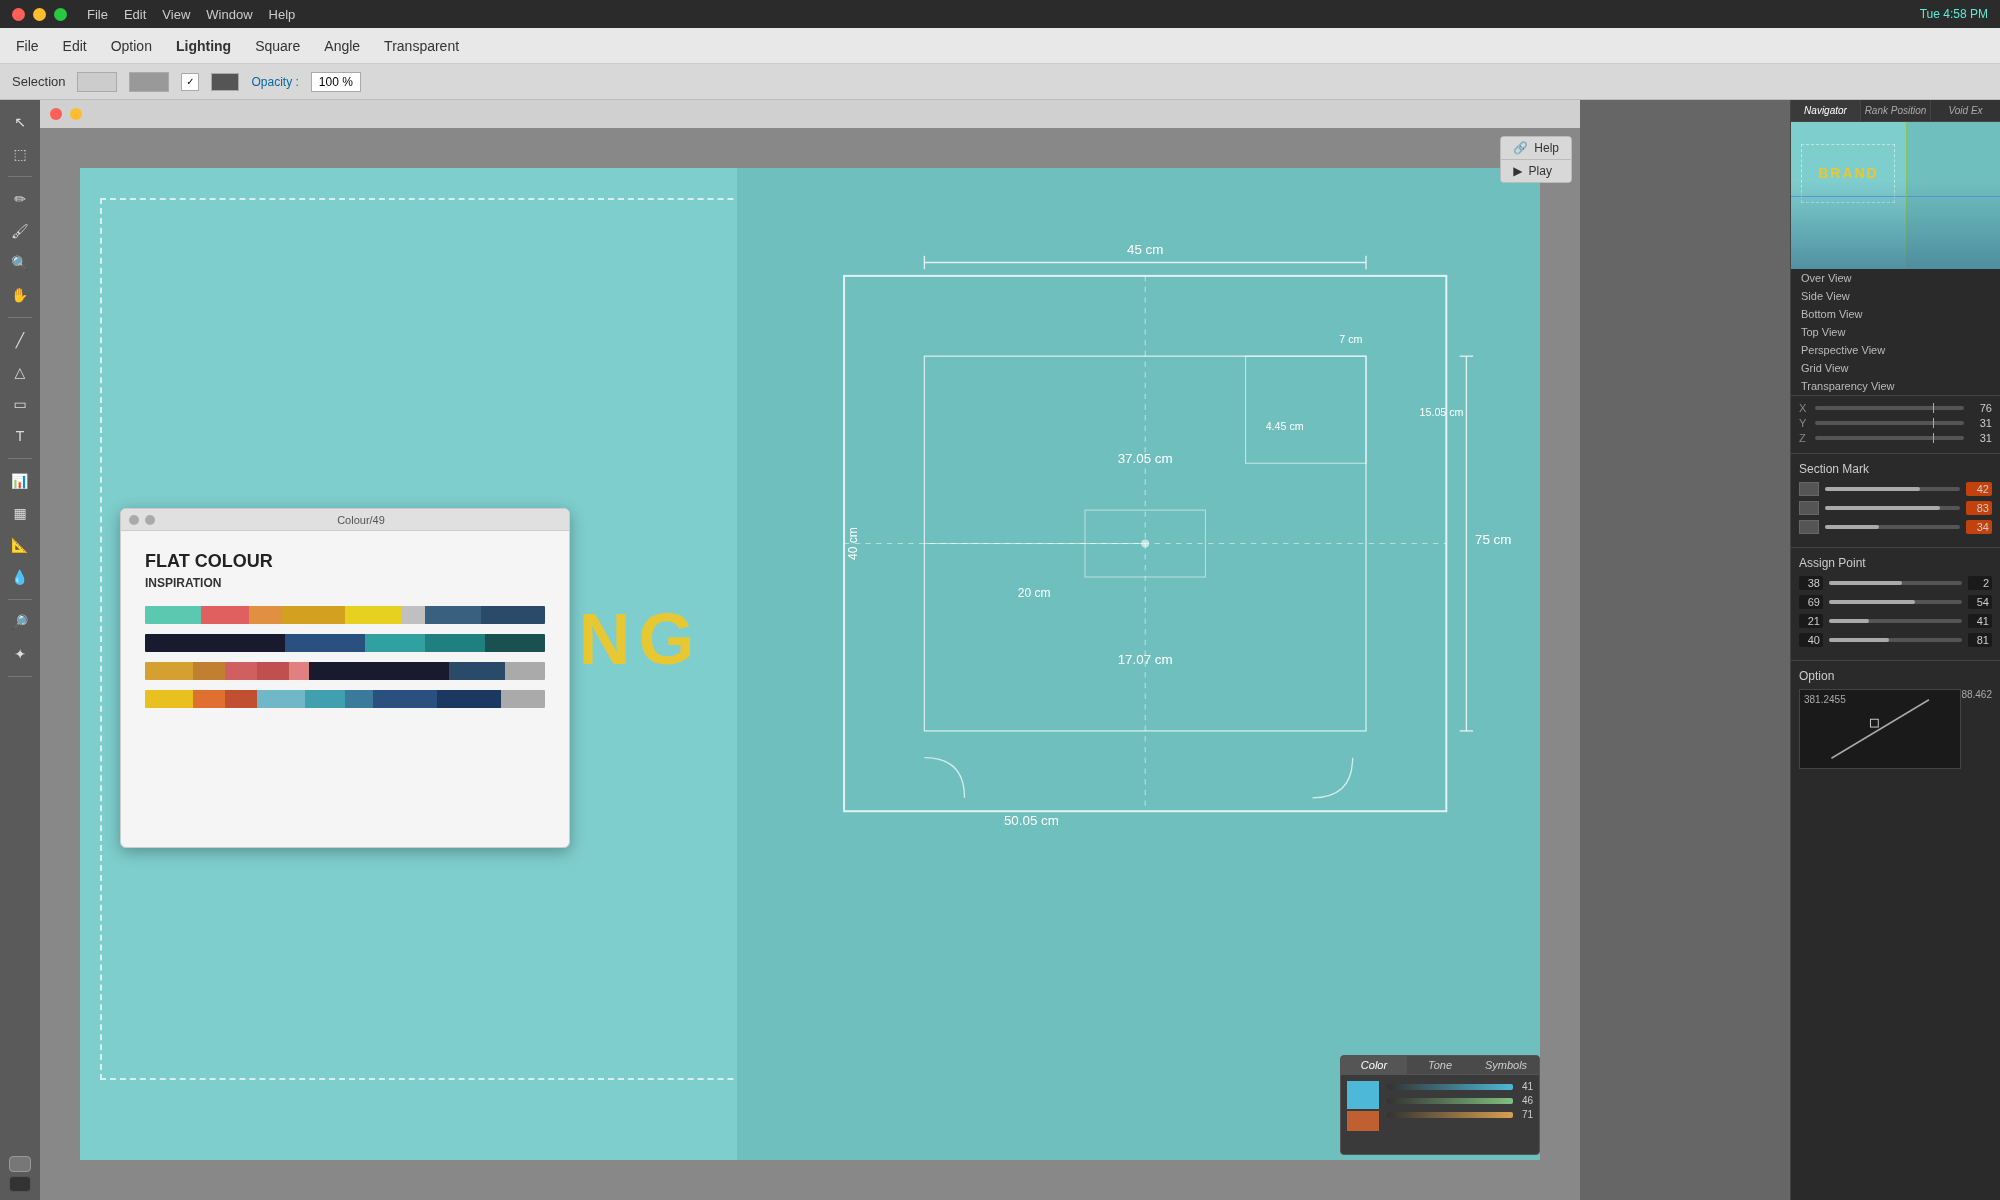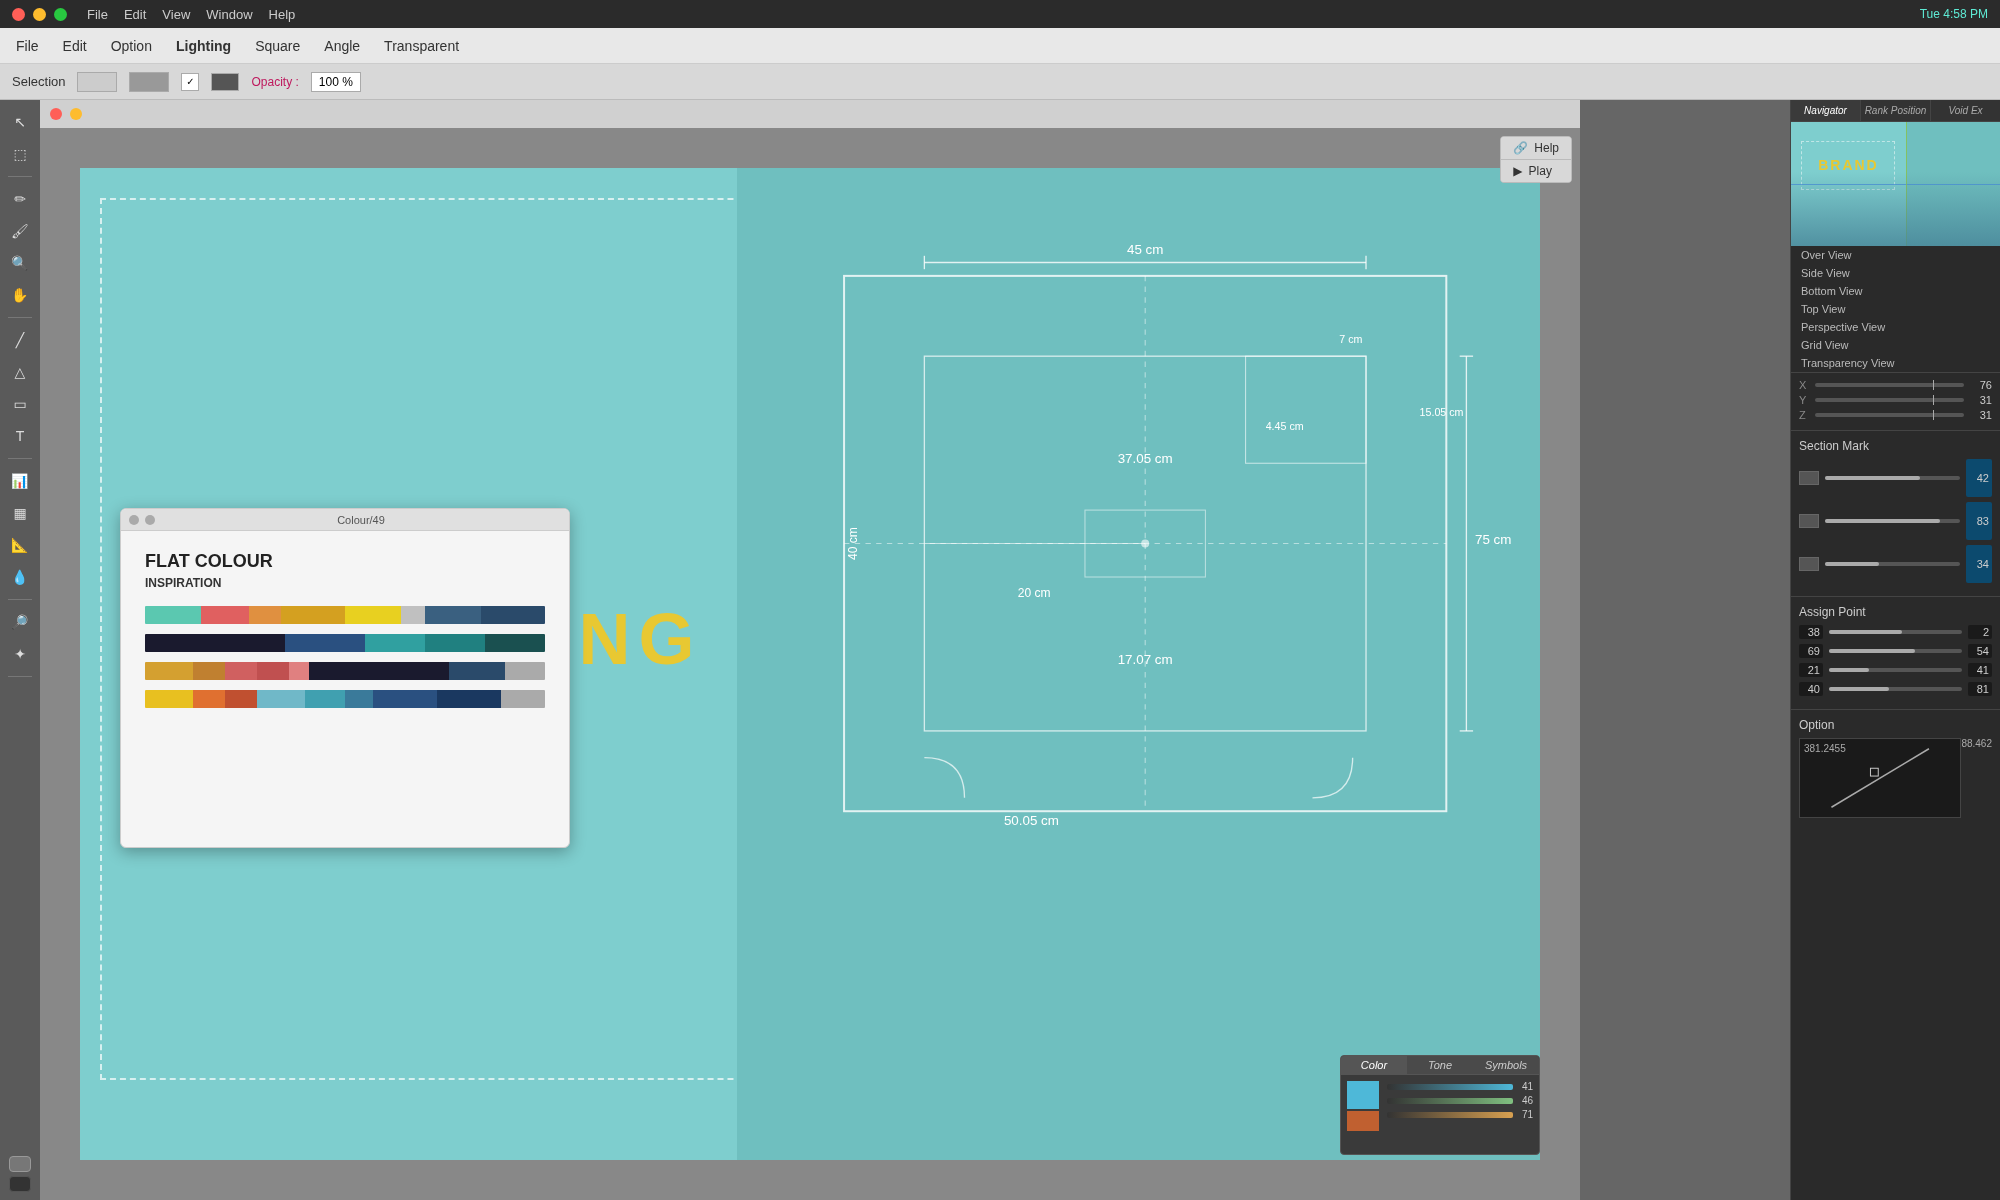--- a/index.html
+++ b/index.html
@@ -31,21 +31,21 @@
     
     .toolbar {
       height: 36px; background: #d8d8d8; display: flex; align-items: center; padding: 0 12px; gap: 12px;
       border-bottom: 1px solid #bbb;
     }
     .toolbar-label { font-size: 13px; color: #333; font-weight: 500; }
     .toolbar-swatch { width: 40px; height: 20px; background: #ccc; border: 1px solid #aaa; }
     .toolbar-swatch2 { width: 40px; height: 20px; background: #999; border: 1px solid #aaa; }
     .toolbar-check { width: 18px; height: 18px; border: 1px solid #aaa; background: #fff; display: flex; align-items: center; justify-content: center; font-size: 10px; }
     .toolbar-box { width: 28px; height: 18px; border: 1px solid #aaa; background: #555; }
-    .opacity-label { font-size: 12px; color: #be185d; }
+    .opacity-label { font-size: 12px; color: #0369a1; }
     .opacity-input { width: 50px; height: 20px; border: 1px solid #aaa; background: #fff; font-size: 12px; text-align: center; }
 
     
     .main-layout {
       display: flex; width: 2000px; height: calc(1200px - 28px - 36px - 36px);
     }
 
     
     .left-sidebar {
       width: 40px; background: #5a5a5a; display: flex; flex-direction: column; align-items: center;
@@ -162,21 +162,21 @@
     }
     .nav-tab {
       flex: 1; font-size: 10px; color: #aaa; text-align: center; padding: 5px 2px; cursor: pointer;
       border-right: 1px solid #444;
     }
     .nav-tab.active { color: #fff; background: #3a3a3a; }
     .nav-tab:last-child { border-right: none; }
 
     
     .nav-preview {
-      height: 124px; background: #555; position: relative; flex-shrink: 0;
+      height: 147px; background: #555; position: relative; flex-shrink: 0;
       display: flex; align-items: stretch;
     }
     .nav-preview-img {
       width: 100%; height: 100%; position: relative; overflow: hidden;
     }
     .nav-crosshair-h {
       position: absolute; top: 50%; left: 0; right: 0; height: 1px; background: #4a90d9; opacity: 0.8;
     }
     .nav-crosshair-v {
       position: absolute; left: 55%; top: 0; bottom: 0; width: 1px; background: #8bc34a; opacity: 0.8;
@@ -200,21 +200,21 @@
     .xyz-slider-thumb { position: absolute; right: 20%; top: -3px; width: 1px; height: 10px; background: #aaa; }
     .xyz-val { font-size: 11px; color: #ccc; width: 24px; text-align: right; }
 
     
     .section-panel { background: #2a2a2a; border-top: 1px solid #444; padding: 8px; flex-shrink: 0; }
     .section-title { font-size: 12px; color: #ccc; margin-bottom: 6px; font-weight: 500; }
     .section-row { display: flex; align-items: center; gap: 6px; margin-bottom: 5px; }
     .section-swatch { width: 20px; height: 14px; background: #555; border: 1px solid #666; }
     .section-slider { flex: 1; height: 4px; background: #555; border-radius: 2px; position: relative; }
     .section-slider-fill { height: 100%; background: #aaa; border-radius: 2px; }
-    .section-val { font-size: 11px; color: #ccc; width: 26px; text-align: right; background: #0c4a6e; padding: 13px 3px; border-radius: 2px; }
+    .section-val { font-size: 11px; color: #ccc; width: 26px; text-align: right; background: #c2410c; padding: 1px 3px; border-radius: 2px; }
 
     
     .assign-panel { background: #2a2a2a; border-top: 1px solid #444; padding: 8px; flex-shrink: 0; }
     .assign-title { font-size: 12px; color: #ccc; margin-bottom: 6px; font-weight: 500; }
     .assign-row { display: flex; align-items: center; gap: 6px; margin-bottom: 5px; }
     .assign-val-left { font-size: 11px; color: #ccc; width: 24px; text-align: right; background: #1a1a1a; padding: 1px 3px; border-radius: 2px; }
     .assign-slider { flex: 1; height: 4px; background: #555; border-radius: 2px; }
     .assign-slider-fill { height: 100%; background: #aaa; border-radius: 2px; }
     .assign-val-right { font-size: 11px; color: #ccc; width: 24px; text-align: right; background: #1a1a1a; padding: 1px 3px; border-radius: 2px; }
 

